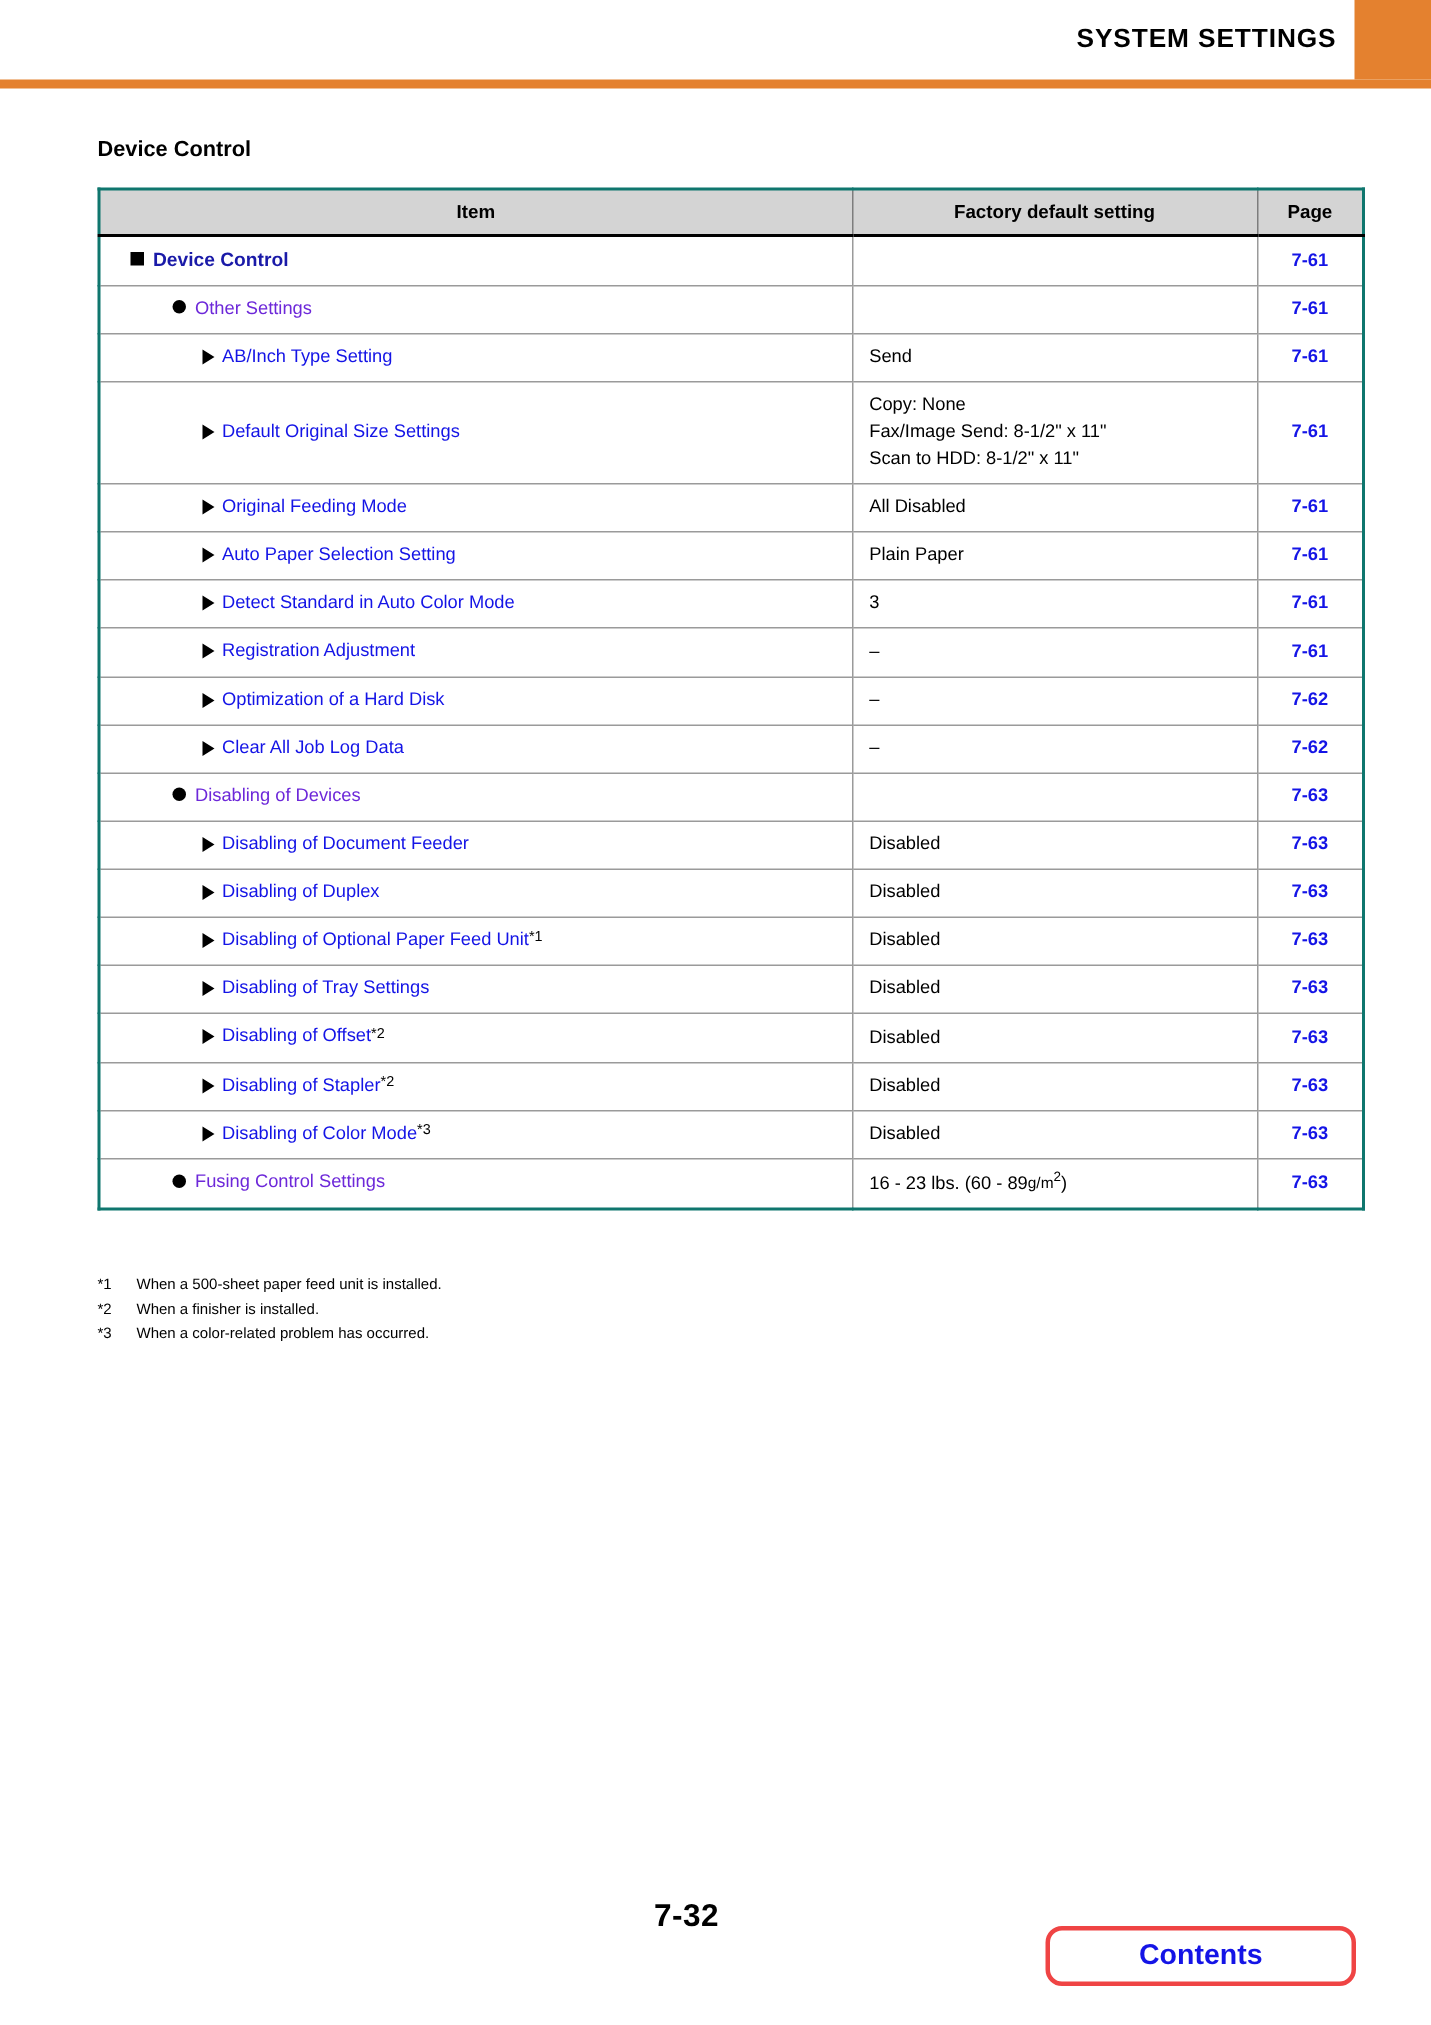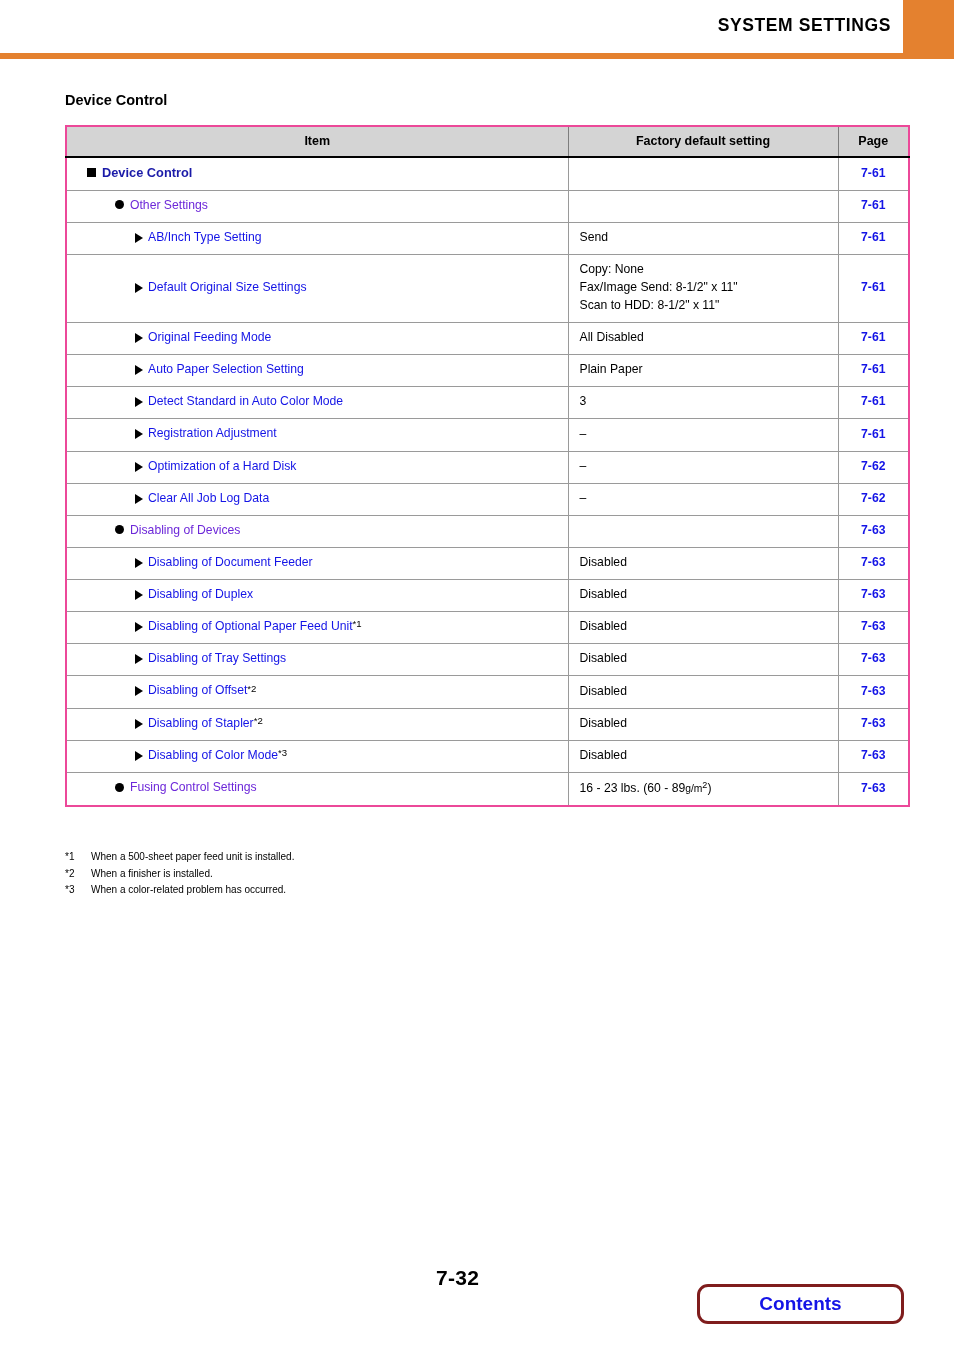--- a/index.html
+++ b/index.html
@@ -64,21 +64,21 @@
   }
 
   
   table.settings-table {
     position: absolute;
     top: 66px;
     left: 53px;
     width: 845px;
     border-collapse: collapse;
     table-layout: fixed;
-    border: 2px solid #ec4899;
+    border: 2px solid #0f766e;
   }
   table.settings-table col.c-item { width: 502px; }
   table.settings-table col.c-val  { width: 270px; }
   table.settings-table col.c-page { width: 71px; }
 
   table.settings-table th {
     background: #d4d4d4;
     border: 1px solid #7d7d7d;
     border-bottom: 2px solid #000000;
     font-size: 12.5px;
@@ -181,21 +181,21 @@
     font-weight: bold;
     color: #000000;
     letter-spacing: 0.3px;
   }
   .contents-button {
     position: absolute;
     left: 697px;
     top: 1284px;
     width: 207px;
     height: 40px;
-    border: 3px solid #7f1d1d;
+    border: 3px solid #ef4444;
     border-radius: 11px;
     background: #ffffff;
     display: flex;
     align-items: center;
     justify-content: center;
     box-sizing: border-box;
   }
   .contents-button span {
     font-size: 19px;
     font-weight: bold;

